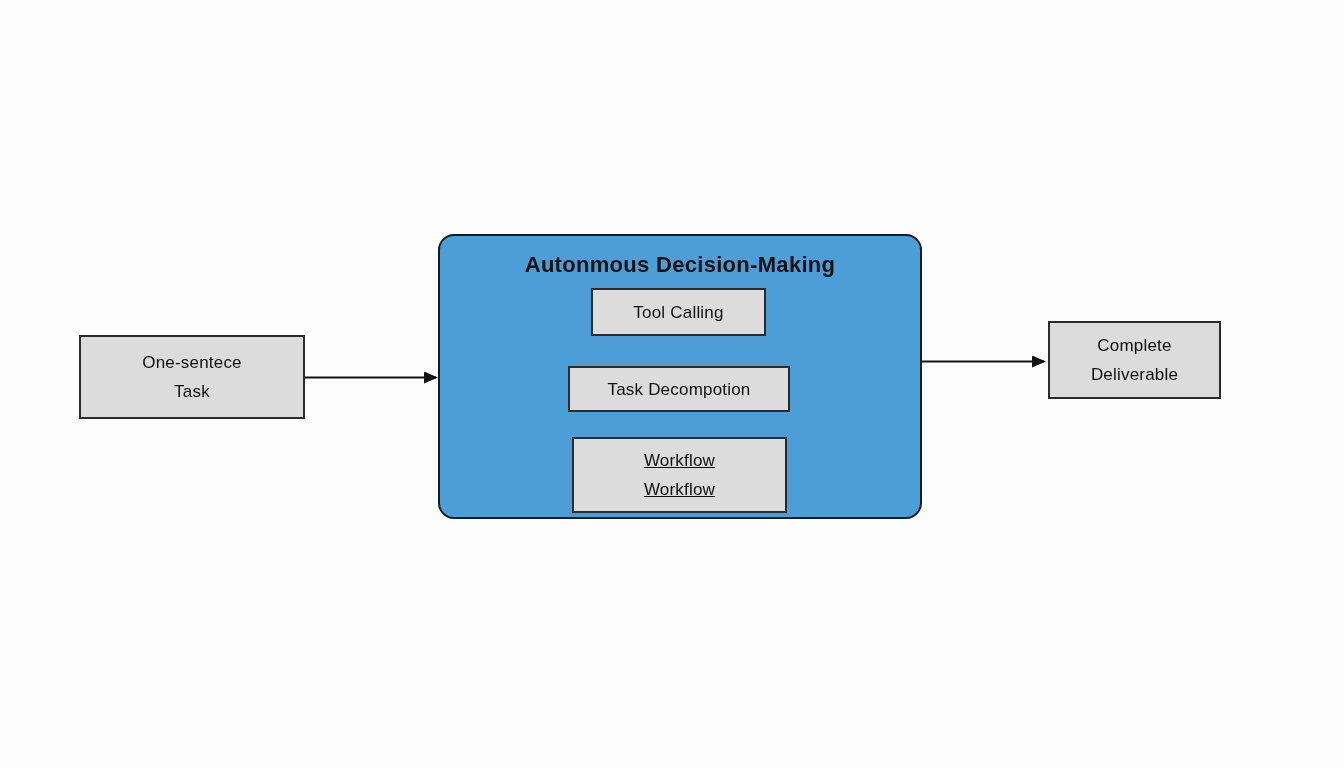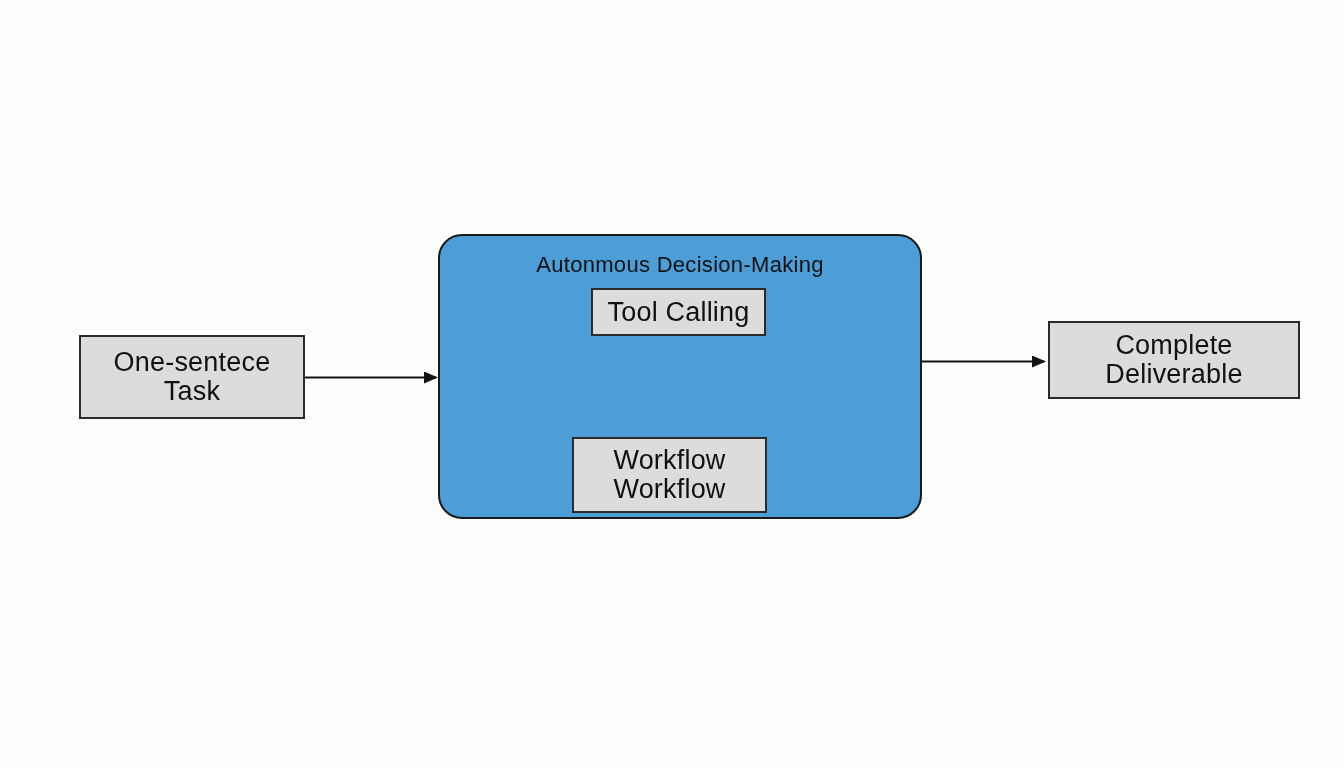--- a/index.html
+++ b/index.html
@@ -37,46 +37,47 @@
   .node {
     position: absolute;
     background: var(--node-fill);
     border: 2px solid var(--node-border);
     display: flex;
     flex-direction: column;
     align-items: center;
     justify-content: center;
     text-align: center;
     color: var(--text);
-    font-size: 27px;
+    font-size: 17px;
     line-height: 29px;
     letter-spacing: 0.2px;
   }
   .container-blue {
     position: absolute;
     left: 438px; top: 234px;
     width: 484px; height: 285px;
     background: var(--container-fill);
     border: 2px solid var(--container-border);
-    border-radius: 24px;
+    border-radius: 16px;
+    font-weight: bold;
   }
   .container-title {
     position: absolute;
     left: 0; right: 0;
     top: 16px;
     text-align: center;
     font-size: 22px;
     color: var(--text);
     letter-spacing: 0.3px;
   }
   .box-input    { left: 79px;   top: 335px; width: 226px; height: 84px; text-align: right; }
   .box-tool     { left: 591px;  top: 288px; width: 175px; height: 48px; }
   .box-task     { left: 568px;  top: 366px; width: 222px; height: 46px; }
-  .box-workflow { left: 572px;  top: 437px; width: 195px; height: 76px; }
-  .box-deliver  { left: 1048px; top: 321px; width: 252px; height: 78px; }
+  .box-workflow { left: 572px;  top: 437px; width: 215px; height: 76px; text-decoration: underline; }
+  .box-deliver  { left: 1048px; top: 321px; width: 173px; height: 78px; }
 </style>
 </head>
 <body>
 
 <div class="canvas">
 
   <svg class="arrows" viewBox="0 0 1344 768" xmlns="http://www.w3.org/2000/svg">
     <defs>
       <marker id="ah" markerWidth="7" markerHeight="6" refX="6" refY="3" orient="auto">
         <polygon points="0 0, 7 3, 0 6" fill="#141414"></polygon>
@@ -97,20 +98,23 @@
 
   <div class="node box-input">
     <span>One-sentece</span>
     <span>Task</span>
   </div>
 
   <div class="node box-tool">
     <span>Tool Calling</span>
   </div>
 
+  <div class="node box-task">
+    <span>Task Decompotion</span>
+  </div>
 
   <div class="node box-workflow">
     <span>Workflow</span>
     <span>Workflow</span>
   </div>
 
   <div class="node box-deliver">
     <span>Complete</span>
     <span>Deliverable</span>
   </div>

